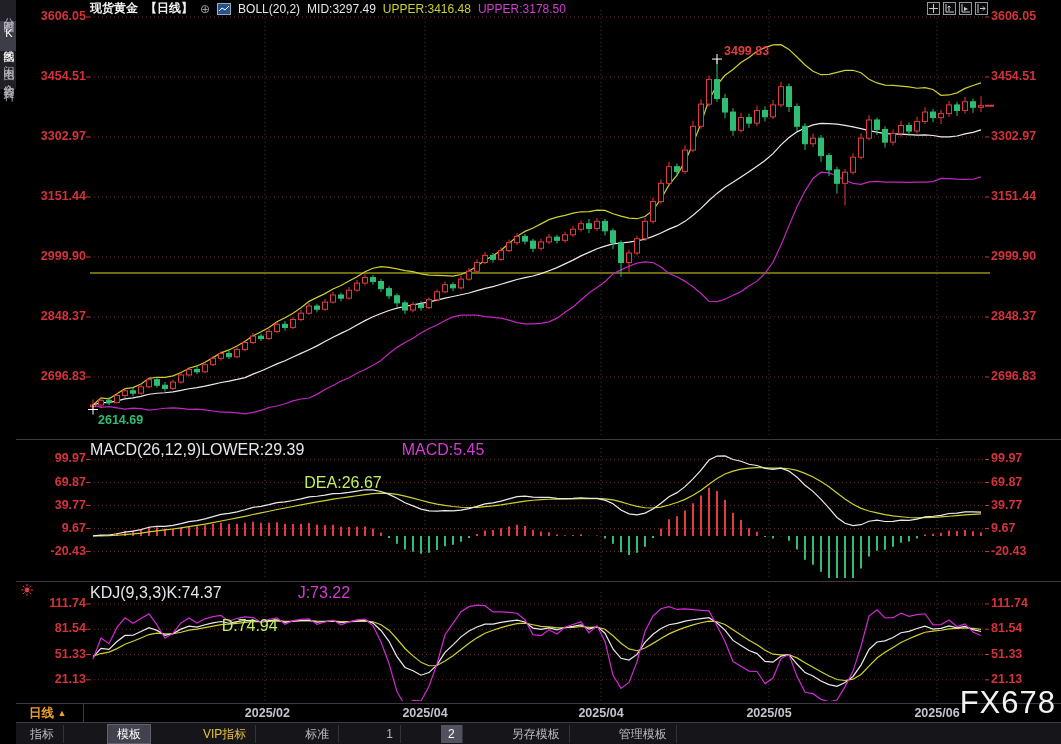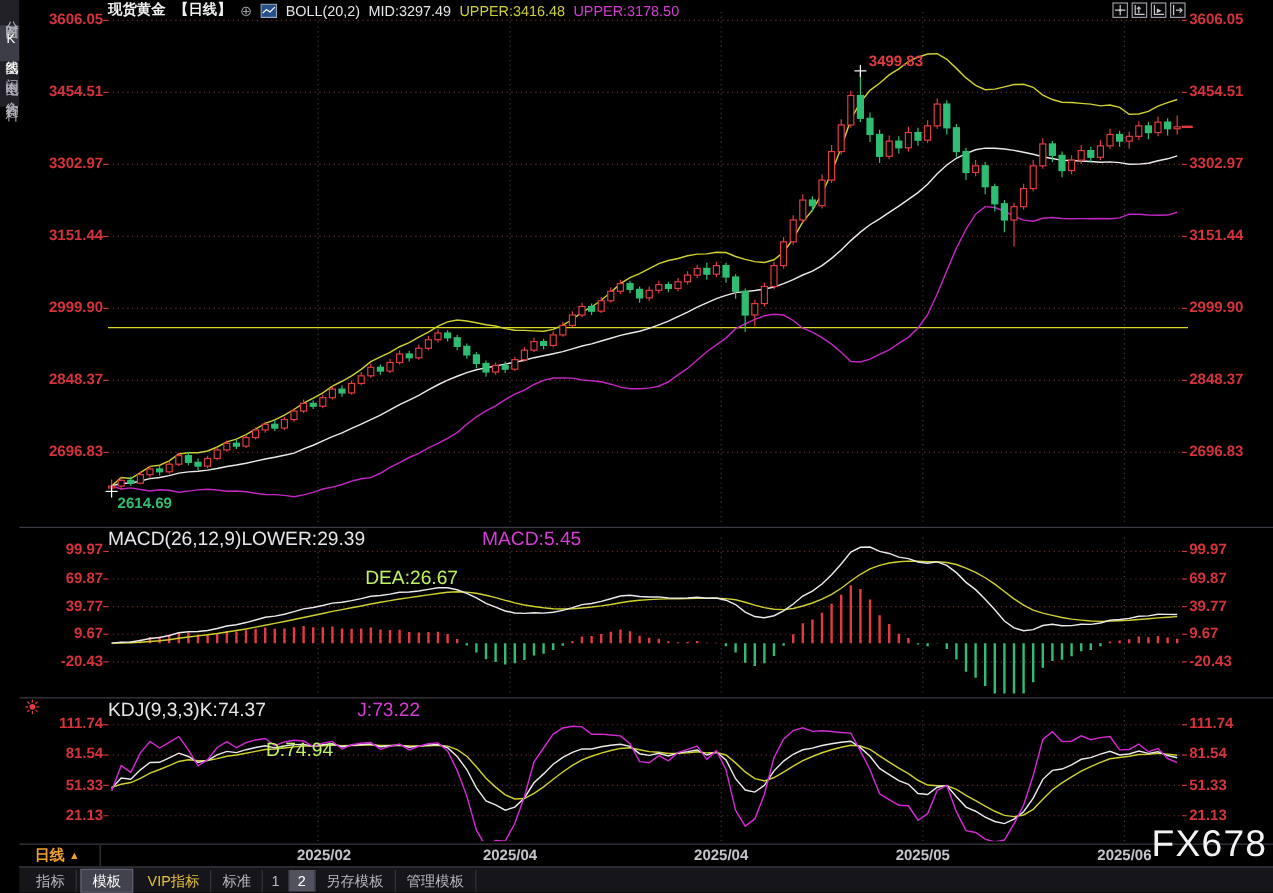--- a/index.html
+++ b/index.html
@@ -31,21 +31,21 @@
       color:#c4c4cc;z-index:3;}
   
   .pcell{position:absolute;left:12px;top:704px;width:72px;height:18px;box-sizing:border-box;
          border-right:1px solid #3a3a42;color:#f0a030;font-weight:700;font-size:12.5px;
          padding-left:17px;line-height:18px;z-index:4;cursor:pointer;}
   .pcell .arr{font-size:9px;vertical-align:1px;}
   .wm{position:absolute;right:5px;top:685px;font-size:31px;color:#f2f2f5;letter-spacing:1px;z-index:7;}
   
   .tabs{position:absolute;left:16px;right:0;top:722px;height:22px;background:#15151a;
         border-top:1px solid #3e3e48;display:flex;align-items:center;padding-left:5px;
-        box-sizing:border-box;z-index:6;}
+        box-sizing:border-box;z-index:6;gap:40px;}
   .tab{font-size:12px;color:#b8b8c0;padding:2px 9px;line-height:14px;border-right:1px solid #32323a;cursor:pointer;}
   .tab.vip{color:#e6c13e;}
   .tab.num{padding:2px 7px;}
   .tab.raised{background:#42424e;color:#fff;border:1px solid #60606e;margin:0 3px;}
   .tab.num.selected{background:#52525e;color:#fff;}
   .alarm{position:absolute;left:21px;top:582px;z-index:5;cursor:pointer;}
   svg.chart{position:absolute;left:0;top:0;z-index:1;}
 </style>
 </head>
 <body>
@@ -516,21 +516,21 @@
     <div class="al l" style="top: 543.564px;">-20.43</div>
     <div class="al r" style="top: 543.564px;">-20.43</div>
     <div class="al l" style="top: 595.939px;">111.74</div>
     <div class="al r" style="top: 595.939px;">111.74</div>
     <div class="al l" style="top: 621.222px;">81.54</div>
     <div class="al r" style="top: 621.222px;">81.54</div>
     <div class="al l" style="top: 646.514px;">51.33</div>
     <div class="al r" style="top: 646.514px;">51.33</div>
     <div class="al l" style="top: 671.798px;">21.13</div>
     <div class="al r" style="top: 671.798px;">21.13</div>
-    <div class="dt" style="left: 238px;">2025/02</div>
+    <div class="dt" style="left: 226px; text-align: right;">2025/02</div>
     <div class="dt" style="left: 393px;">2025/04</div>
     <div class="dt" style="left: 569px;">2025/04</div>
     <div class="dt" style="left: 737px;">2025/05</div>
     <div class="dt" style="left: 905px;">2025/06</div>
   </div>
 
 <div class="sidebar">
   <div class="sidebar-top">
     <div class="sitem">分时图</div>
     <div class="sitem selected">K线图</div>

